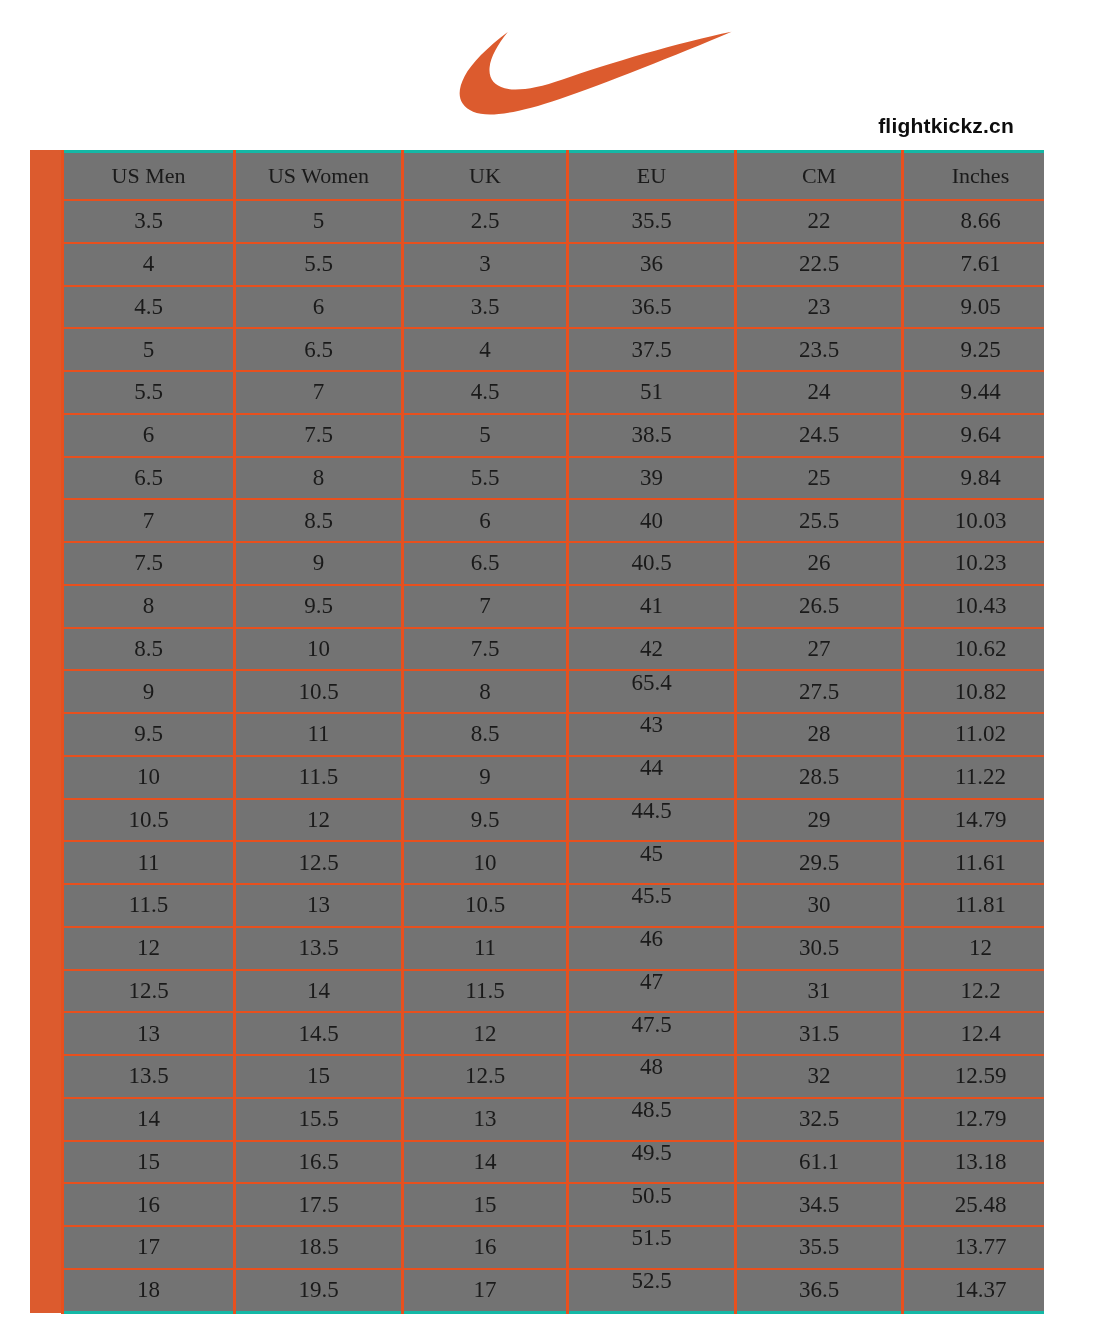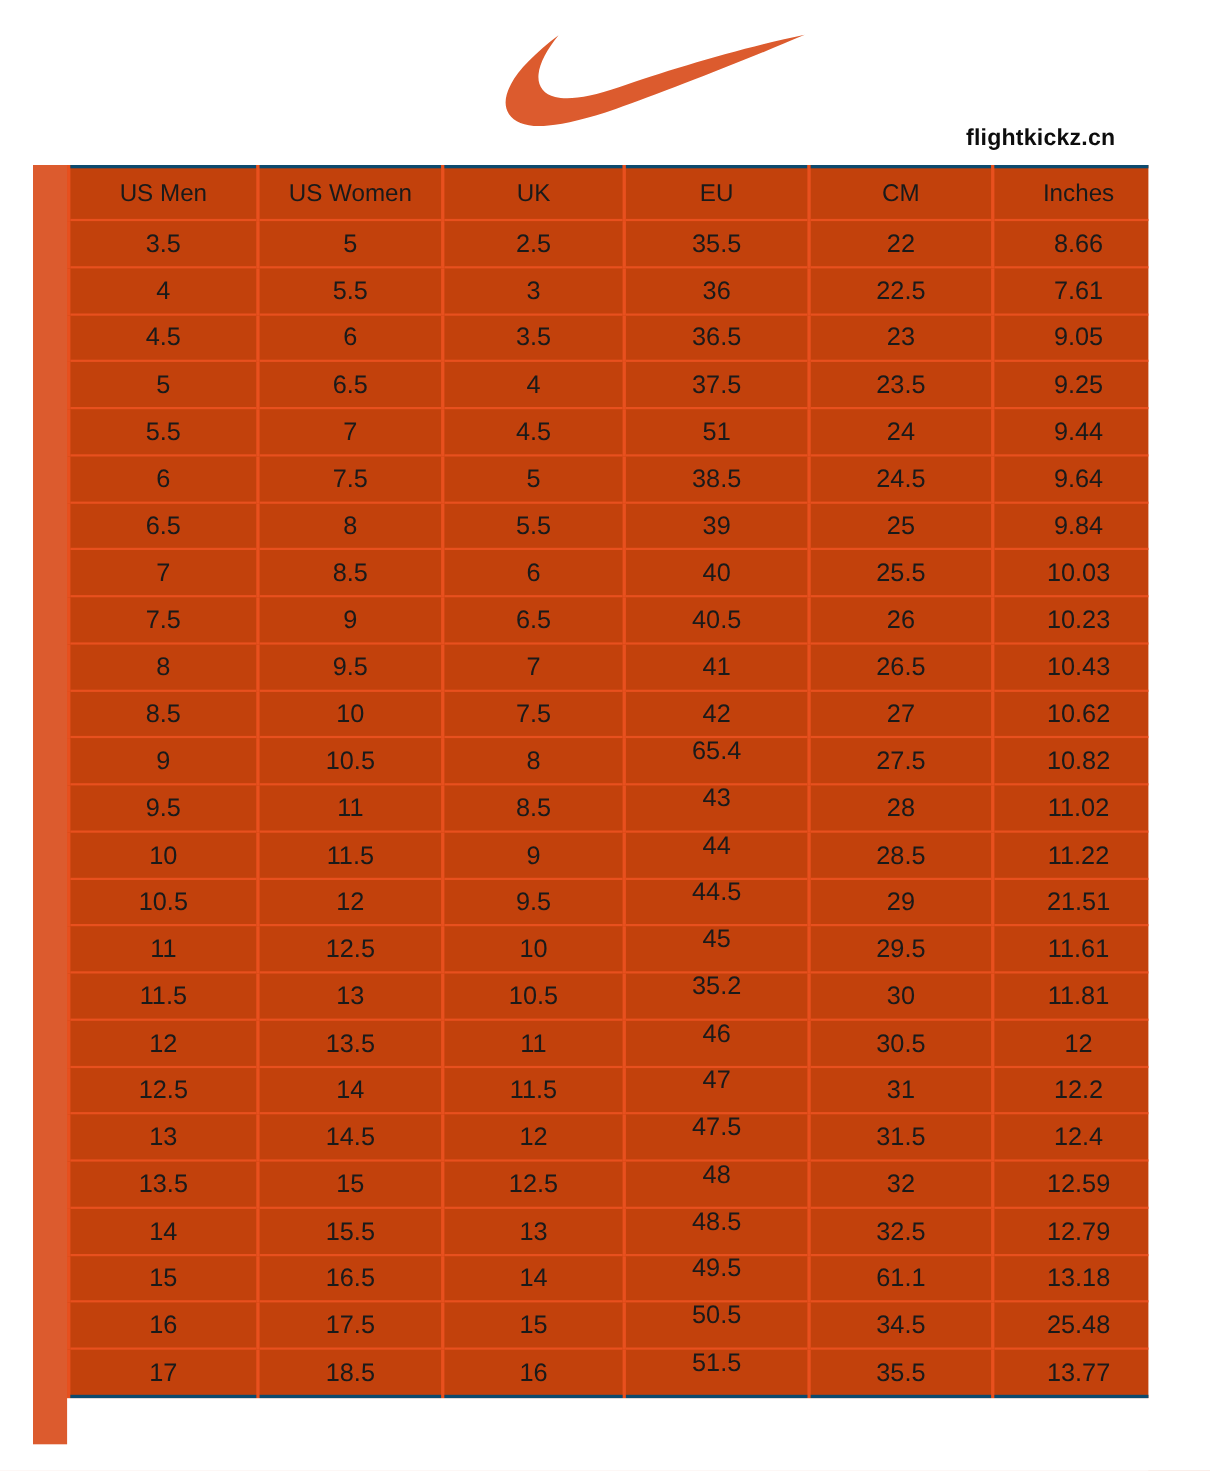--- a/index.html
+++ b/index.html
@@ -43,22 +43,23 @@
   .accent-bar.right { left: 1057px; width: 25px; }
 
   
   table.size-chart {
     position: absolute;
     left: 61px;
     top: 150px;
     width: 996px;
     border-collapse: collapse;
     table-layout: fixed;
-    border: 3px solid #0c4a6e;
-    background: #c2410c;
+    border: 3px solid #14b8a6;
+    background: #737373;
+    font-family: Liberation Serif, serif;
   }
   .size-chart th, .size-chart td {
     border: 2px solid #E8501E;
     border-left-width: 3px;
     border-right-width: 3px;
     text-align: center;
     vertical-align: middle;
     padding: 0;
     color: #1a1a1a;
     font-weight: 400;
@@ -227,35 +228,35 @@
           <td><span class="raised">44</span></td>
           <td><span>28.5</span></td>
           <td><span>11.22</span></td>
         </tr>
         <tr>
           <td><span>10.5</span></td>
           <td><span>12</span></td>
           <td><span>9.5</span></td>
           <td><span class="raised">44.5</span></td>
           <td><span>29</span></td>
-          <td><span>21.51</span></td>
+          <td><span>14.79</span></td>
         </tr>
         <tr>
           <td><span>11</span></td>
           <td><span>12.5</span></td>
           <td><span>10</span></td>
           <td><span class="raised">45</span></td>
           <td><span>29.5</span></td>
           <td><span>11.61</span></td>
         </tr>
         <tr>
           <td><span>11.5</span></td>
           <td><span>13</span></td>
           <td><span>10.5</span></td>
-          <td><span class="raised">35.2</span></td>
+          <td><span class="raised">45.5</span></td>
           <td><span>30</span></td>
           <td><span>11.81</span></td>
         </tr>
         <tr>
           <td><span>12</span></td>
           <td><span>13.5</span></td>
           <td><span>11</span></td>
           <td><span class="raised">46</span></td>
           <td><span>30.5</span></td>
           <td><span>12</span></td>
@@ -309,16 +310,24 @@
           <td><span>25.48</span></td>
         </tr>
         <tr>
           <td><span>17</span></td>
           <td><span>18.5</span></td>
           <td><span>16</span></td>
           <td><span class="raised">51.5</span></td>
           <td><span>35.5</span></td>
           <td><span>13.77</span></td>
         </tr>
+        <tr>
+          <td><span>18</span></td>
+          <td><span>19.5</span></td>
+          <td><span>17</span></td>
+          <td><span class="raised">52.5</span></td>
+          <td><span>36.5</span></td>
+          <td><span>14.37</span></td>
+        </tr>
       </tbody>
   </table>
 
 </div>
 
 </body></html>

